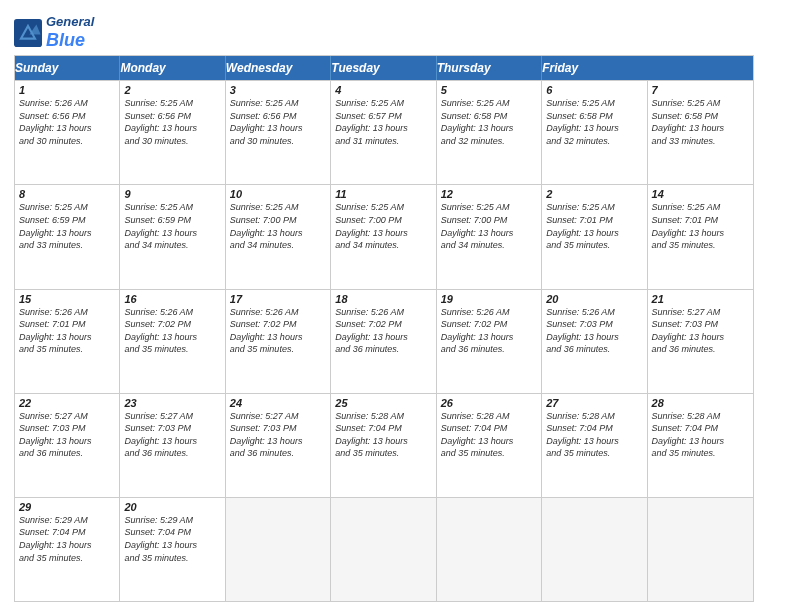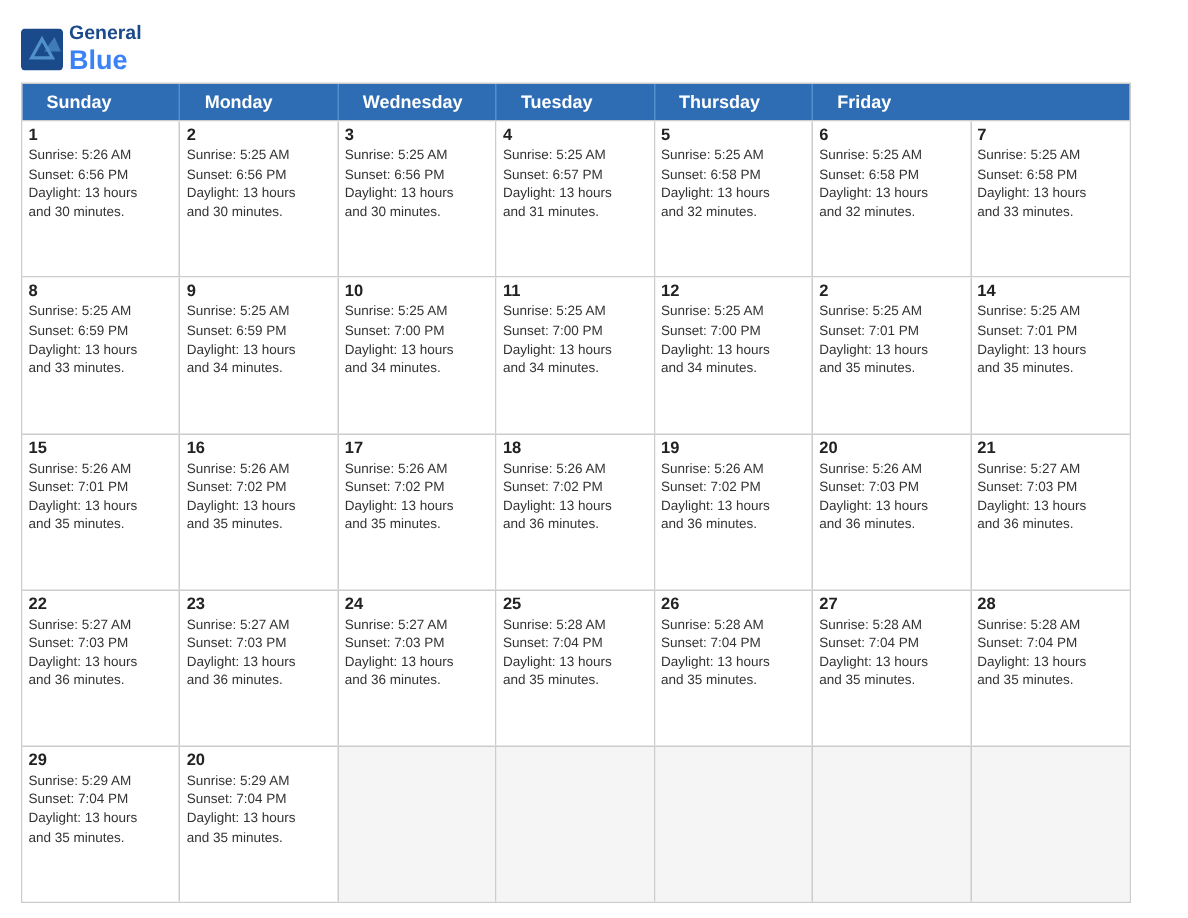--- a/index.html
+++ b/index.html
@@ -9,20 +9,21 @@
       font-family: Arial, sans-serif;
       background: #fff;
       overflow: hidden;
     }
     .page {
       width: 768px;
       height: 612px;
       padding: 10px 14px 10px 14px;
       display: flex;
       flex-direction: column;
+      font-style: italic;
     }
     .header {
       display: flex;
       align-items: flex-start;
       justify-content: space-between;
       margin-bottom: 4px;
     }
     .logo {
       display: flex;
       align-items: center;
@@ -53,21 +54,21 @@
     }
     .cal-header {
       display: grid;
       grid-template-columns: repeat(7, 1fr);
       background: #2e6db4;
     }
     .cal-header-cell {
       color: #fff;
       font-size: 12px;
       font-weight: bold;
-      padding: 5px 16px;
+      padding: 5px 0;
       text-align: left;
       border-right: 1px solid #5090cc;
     }
     .cal-header-cell:last-child { border-right: none; }
     .cal-body {
       display: flex;
       flex-direction: column;
       flex: 1;
     }
     .cal-row {

